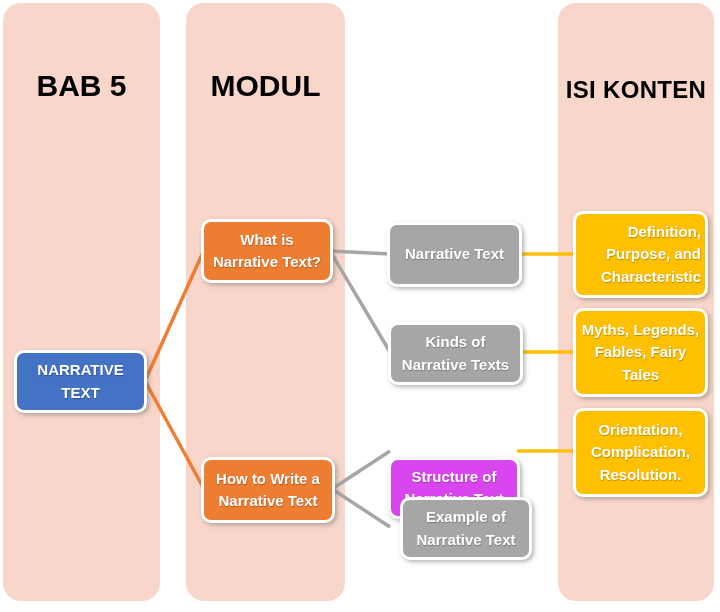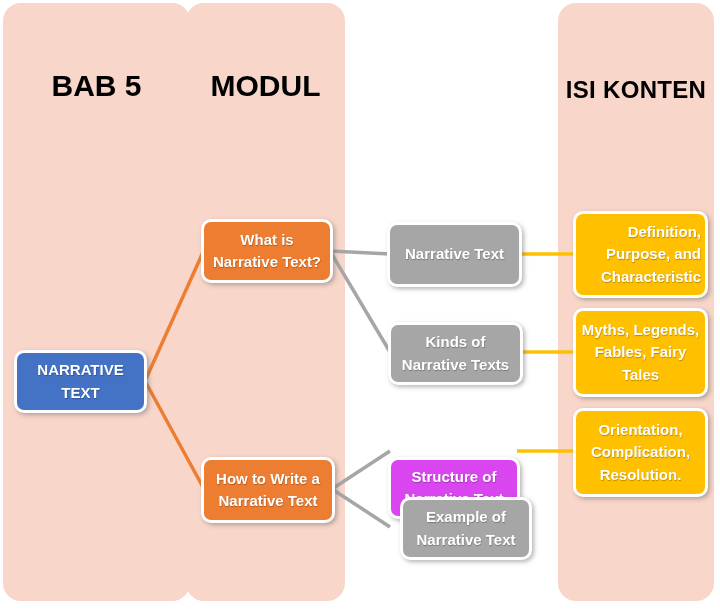--- a/index.html
+++ b/index.html
@@ -3,21 +3,21 @@
 <meta charset="utf-8">
 <style>
   html,body{margin:0;padding:0;background:#ffffff;}
   .canvas{
     position:relative;width:720px;height:612px;background:#ffffff;
     font-family:"Liberation Sans",sans-serif;overflow:hidden;
   }
   .column{
     position:absolute;top:3px;height:598px;background:#f8d6c9;border-radius:18px;
   }
-  .col1{left:3px;width:157px;padding-left:30px;}
+  .col1{left:3px;width:157px;}
   .col2{left:186px;width:159px;}
   .col3{left:374px;width:159px;}
   .col4{left:558px;width:156px;}
   .col-header{
     position:absolute;left:0;width:100%;text-align:center;
     font-weight:700;color:#000;top:66px;font-size:30px;line-height:1.15;
   }
   .col4 .col-header{top:73px;font-size:24px;letter-spacing:0.3px;}
   .edges{position:absolute;left:0;top:0;width:720px;height:612px;pointer-events:none;}
   .node{

